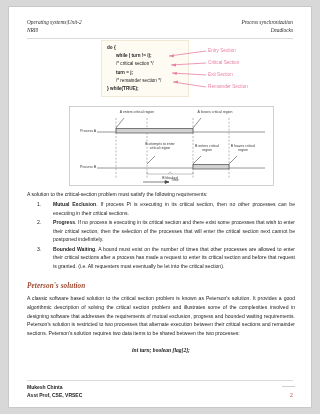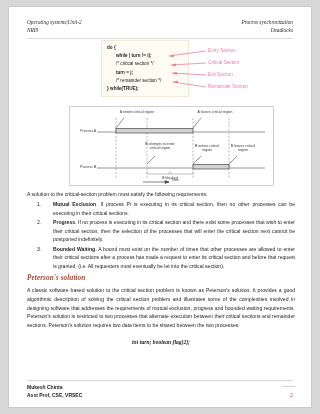--- a/index.html
+++ b/index.html
@@ -91,21 +91,21 @@
     margin-bottom:0.5px;
     text-align:justify;
   }
   ol.reqs > li .num{
     position:absolute;left:10px;top:0;
     width:12px;
     font-size:5.1px;
   }
   .term{font-weight:bold;}
   h2.sec{
-    margin:1px 0 2px 0;
+    margin:9px 0 2px 0;
     font-family:"Liberation Serif", serif;
     font-style:italic;
     font-weight:bold;
     font-size:7.2px;
     color:#9e4a33;
     letter-spacing:0.1px;
   }
   p.para{margin:0;text-align:justify;}
   .decl{
     margin:8px 0 0 0;

